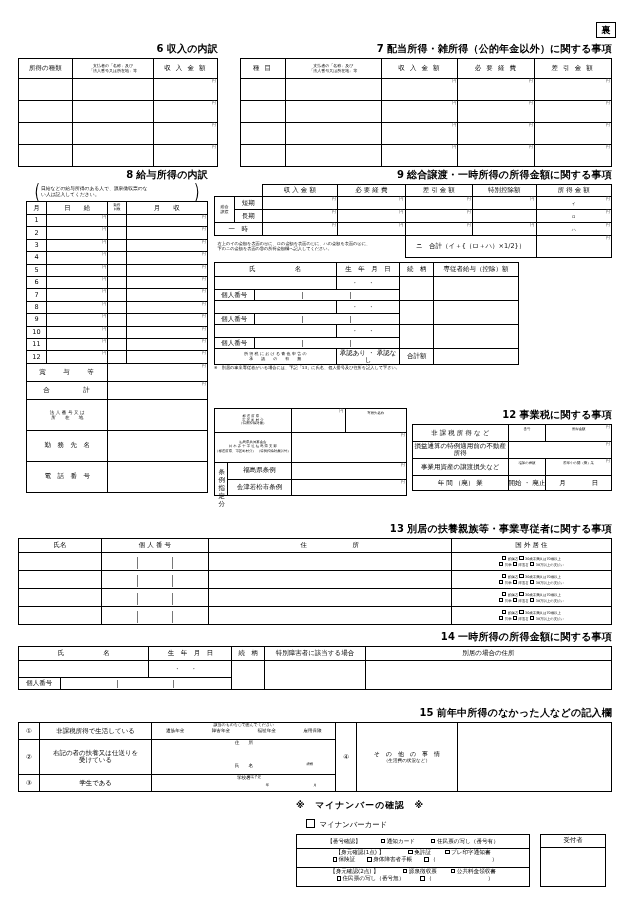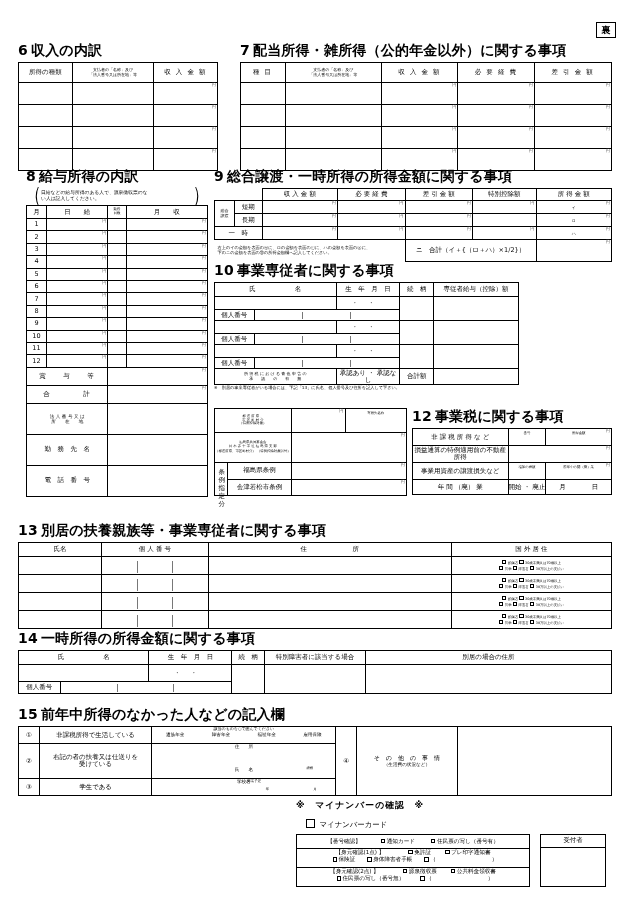--- a/index.html
+++ b/index.html
@@ -29,22 +29,22 @@
   .hd { font-size:7px; letter-spacing:1.5px; }
   .sm { font-size:4.6px; line-height:1.12; letter-spacing:0px; }
   .xs { font-size:4.0px; line-height:1.1; }
   .xxs{ font-size:3.4px; line-height:1.1; }
   .yen { position:absolute; right:1px; top:0px; font-size:4.2px; color:#555; }
   .lft { text-align:left; padding-left:2px; }
   .rgt { text-align:right; padding-right:2px; }
 
   
   .sect-h {
-    font-size:14px; font-weight:bold; letter-spacing:0.2px;
-    margin:0 0 2px 0; white-space:nowrap;
+    font-size:10px; font-weight:bold; letter-spacing:0.2px;
+    margin:0 0 2px 0; white-space:nowrap;text-align:right;
   }
   .sect-h .num { margin-right:3px; }
 
   
   .blk { position:absolute; }
 
   
   .ura {
     position:absolute; right:14px; top:22px;
     width:20px; height:16px; border:1.6px solid #000;
@@ -486,23 +486,20 @@
         <td colspan="2" class="xs">ニ　合計（イ＋{（ロ＋ハ）×1/2}）</td>
         <td>
               <span class="yen">円</span>
             </td>
       </tr>
     </tbody>
       </table>
   </div>
 
   <div class="blk" style="left:214px; top:262px; width:305px;">
-    <div class="sect-h">
-      <span class="num">10</span><span>事業専従者に関する事項</span>
-    </div>
     <table class="fm">
       <colgroup>
           <col style="width:13%">
           <col style="width:27%">
           <col style="width:21%">
           <col style="width:11%">
           <col style="width:28%">
         </colgroup>
       <tbody>
           <tr style="height:14px;">

